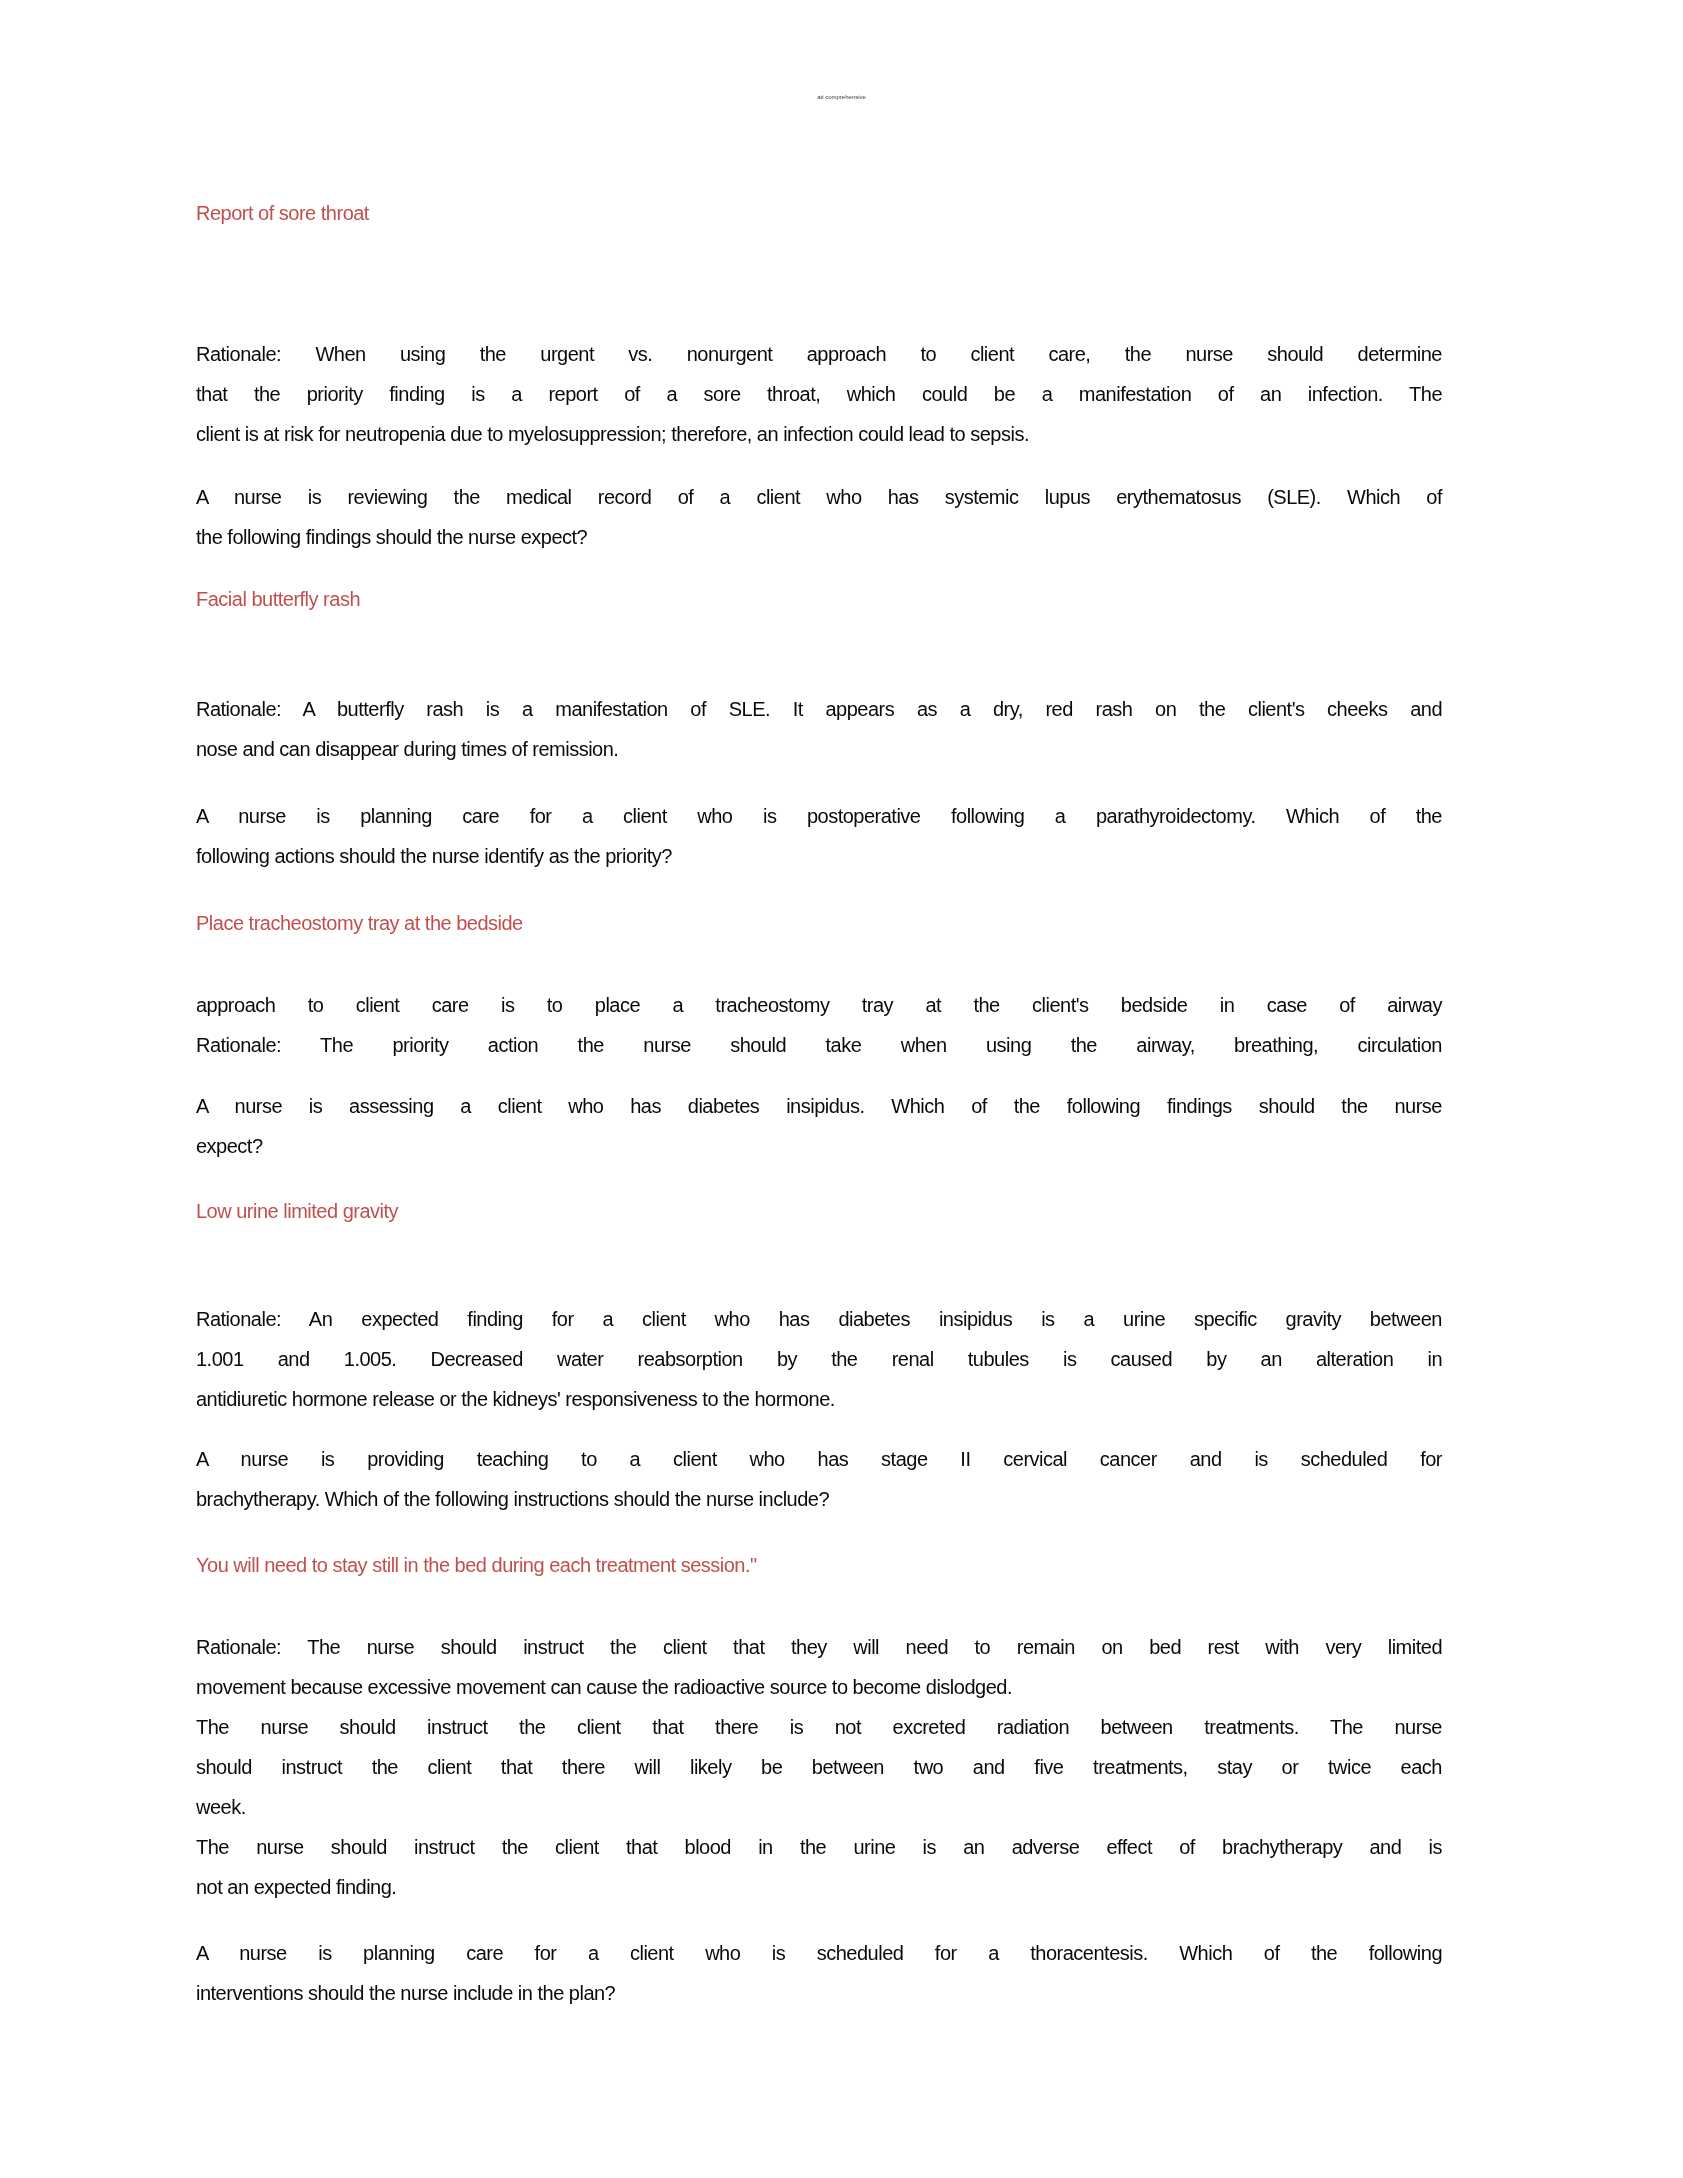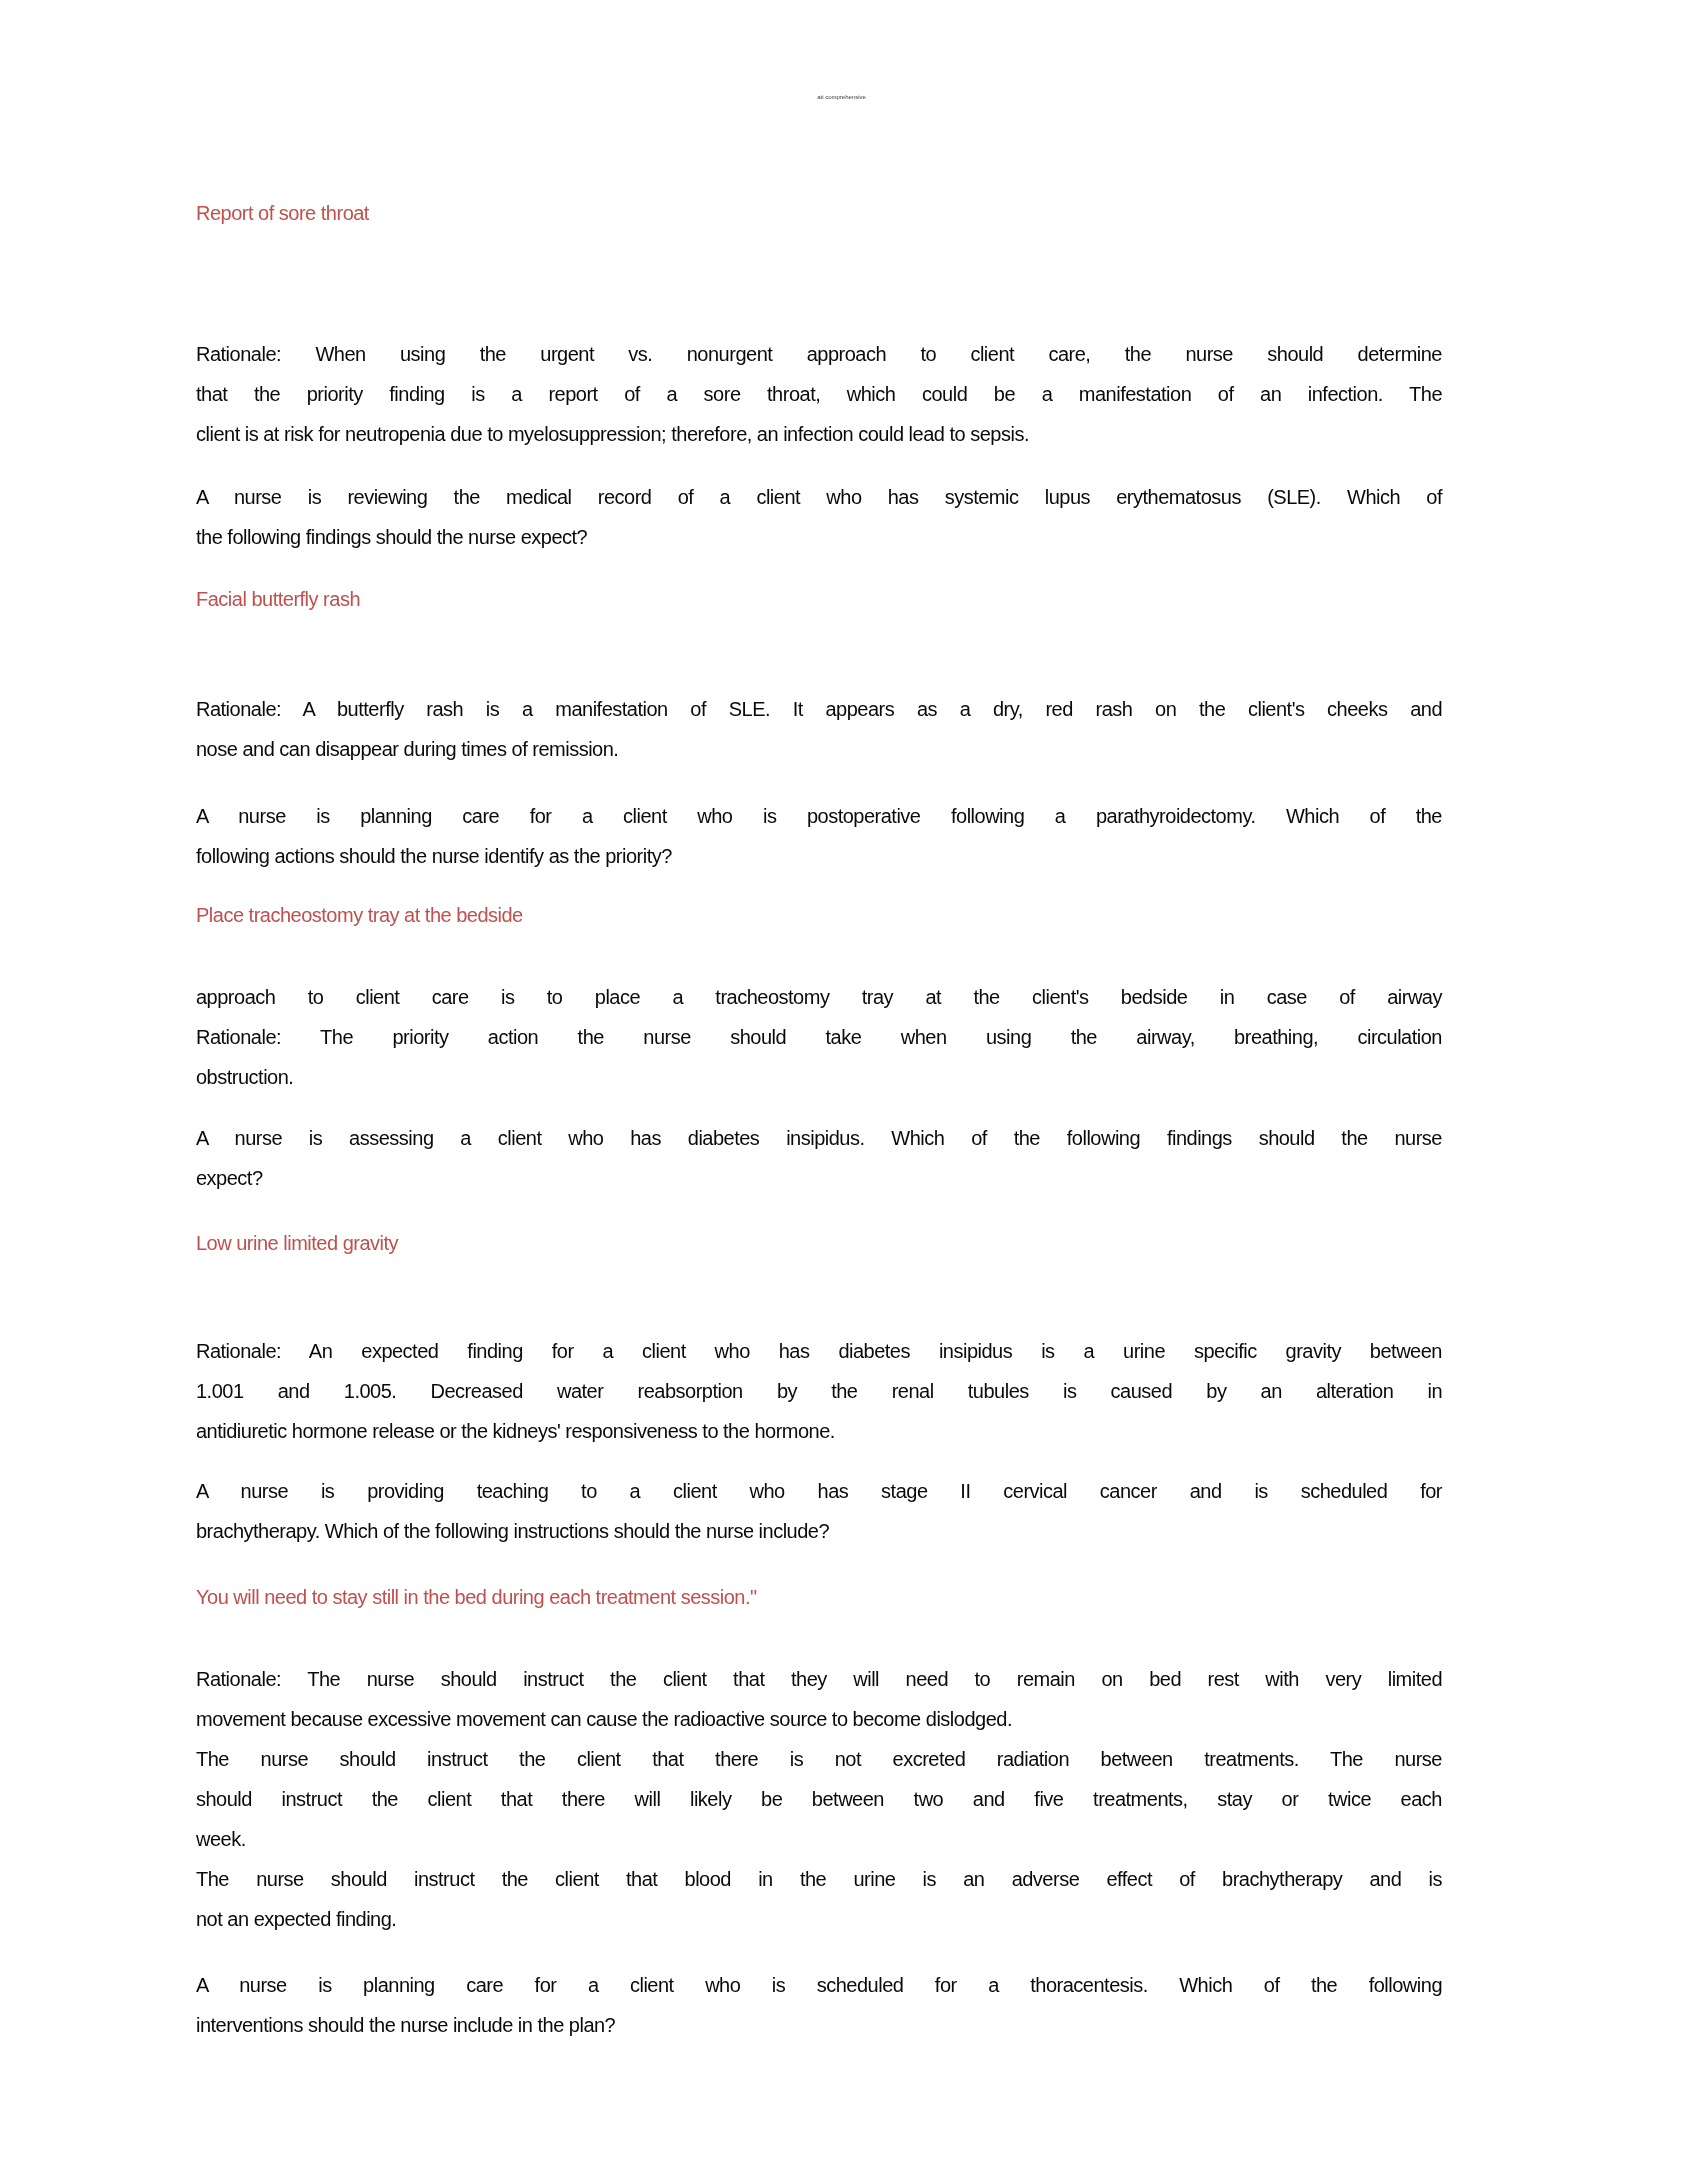--- a/index.html
+++ b/index.html
@@ -82,28 +82,27 @@
     <div class="block" style="margin-top:70px">
         <div class="line">Rationale: A butterfly rash is a manifestation of SLE. It appears as a dry, red rash on the client's cheeks and</div>
         <div class="line line-last">nose and can disappear during times of remission.</div>
       </div>
 
     <div class="block" style="margin-top:27px">
         <div class="line">A nurse is planning care for a client who is postoperative following a parathyroidectomy. Which of the</div>
         <div class="line line-last">following actions should the nurse identify as the priority?</div>
       </div>
 
-    <div class="block answer" style="margin-top:19px">
+    <div class="block answer" style="margin-top:27px">
         <div class="line line-last">Place tracheostomy tray at the bedside</div>
       </div>
 
     <div class="block" style="margin-top:42px">
         <div class="line">approach to client care is to place a tracheostomy tray at the client's bedside in case of airway</div>
         <div class="line">Rationale: The priority action the nurse should take when using the airway, breathing, circulation</div>
-        <div class="line line-last">obstruction.</div>
       </div>
 
     <div class="block" style="margin-top:21px">
         <div class="line">A nurse is assessing a client who has diabetes insipidus. Which of the following findings should the nurse</div>
         <div class="line line-last">expect?</div>
       </div>
 
     <div class="block answer" style="margin-top:25px">
         <div class="line line-last">Low urine limited gravity</div>
       </div>

